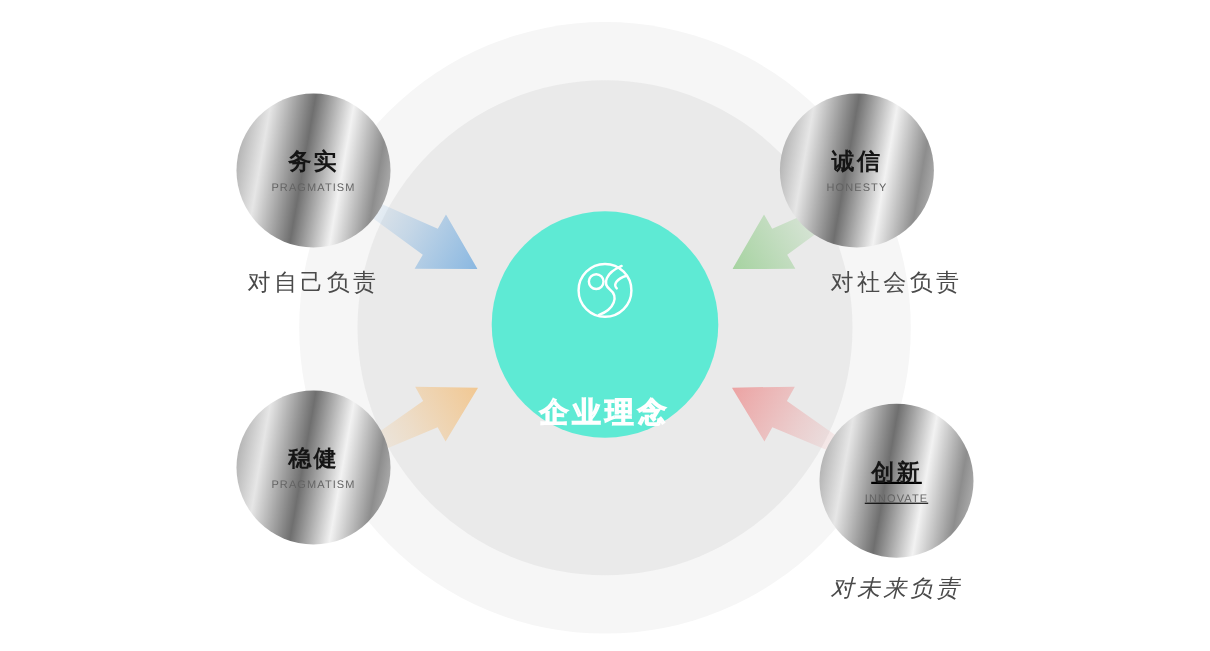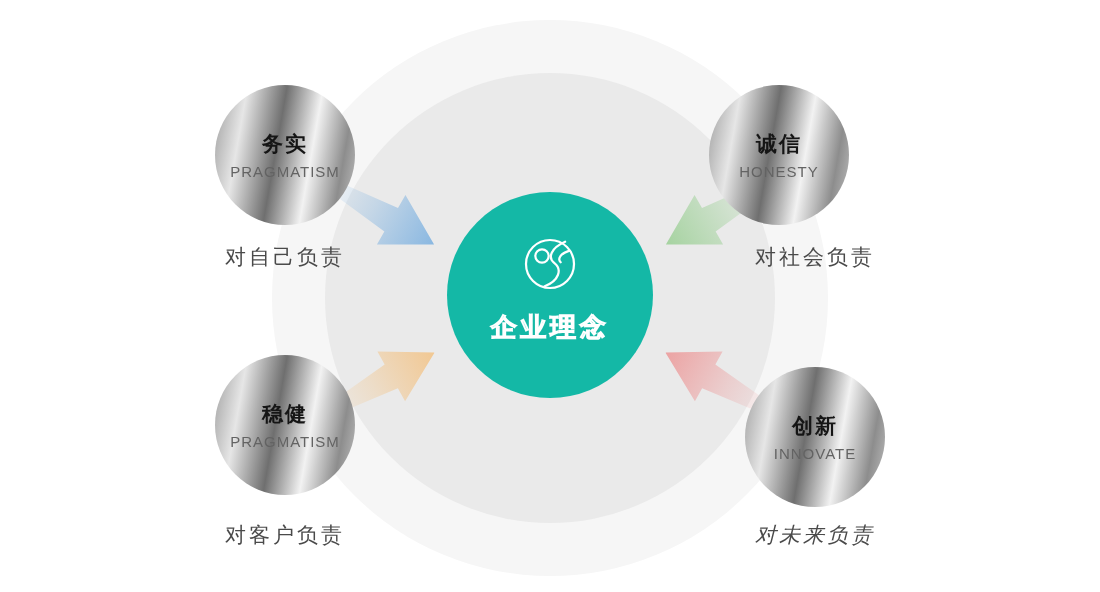--- a/index.html
+++ b/index.html
@@ -38,26 +38,26 @@
     position: absolute; width: 140px; height: 140px; border-radius: 50%;
     background: linear-gradient(100deg,
       #9c9c9c 0%, #e6e6e6 20%, #6f6f6f 44%,
       #f2f2f2 66%, #8d8d8d 86%, #c2c2c2 100%);
     display: flex; flex-direction: column; align-items: center;
     justify-content: center; gap: 5px;
   }
   .node-tl { left: 215px; top: 85px; }
   .node-tr { left: 709px; top: 85px; }
   .node-bl { left: 215px; top: 355px; }
-  .node-br { left: 745px; top: 367px; }
+  .node-br { left: 745px; top: 367px; text-decoration: underline; }
   .node-cn {
     font-size: 21px; color: #151515; font-weight: 600; letter-spacing: 2px; text-align: right;
   }
   .node-en {
-    font-size: 15px; color: #636363; letter-spacing: 1px;
+    font-size: 10px; color: #636363; letter-spacing: 1px;
   }
   .caption {
     position: absolute; width: 220px; text-align: center;
     font-size: 21px; color: #4a4a4a; letter-spacing: 3px;
   }
   .caption-tl { left: 175px; top: 243px; }
   .caption-tr { left: 705px; top: 243px; }
   .caption-bl { left: 175px; top: 521px; }
   .caption-br { left: 705px; top: 521px; font-style: italic; }
   .arrow {
@@ -75,21 +75,21 @@
 <div class="stage">
 
   <div class="bg-outer"></div>
   <div class="bg-inner"></div>
 
   <div class="arrow arrow-tl" style="background: linear-gradient(90deg, rgba(127, 178, 224, 0.05) 0%, rgba(127, 178, 224, 0.35) 40%, rgba(127, 178, 224, 0.9) 100%);"></div>
   <div class="arrow arrow-tr" style="background: linear-gradient(90deg, rgba(158, 208, 152, 0.05) 0%, rgba(158, 208, 152, 0.35) 40%, rgba(158, 208, 152, 0.9) 100%);"></div>
   <div class="arrow arrow-bl" style="background: linear-gradient(90deg, rgba(242, 196, 137, 0.05) 0%, rgba(242, 196, 137, 0.35) 40%, rgba(242, 196, 137, 0.9) 100%);"></div>
   <div class="arrow arrow-br" style="background: linear-gradient(90deg, rgba(236, 155, 155, 0.05) 0%, rgba(236, 155, 155, 0.35) 40%, rgba(236, 155, 155, 0.9) 100%);"></div>
 
-  <div class="center-circle" style="background: #14b8a6;">
+  <div class="center-circle" style="background: #5eead4; gap: 48px;">
     <svg class="logo-svg" viewBox="0 0 72 72">
       <circle cx="36" cy="36" r="27" fill="none" stroke="#ffffff" stroke-width="2.5"></circle>
       <circle cx="27" cy="27" r="7.5" fill="none" stroke="#ffffff" stroke-width="2.5"></circle>
       <path d="M53 11 C37 18 33 29 41 35 C50 42 46 55 30 61" fill="none" stroke="#ffffff" stroke-width="2.5" stroke-linecap="round"></path>
       <path d="M58 21 C48 24 44 30 48 34" fill="none" stroke="#ffffff" stroke-width="2.5" stroke-linecap="round"></path>
     </svg>
     <svg class="center-title-svg" viewBox="0 0 200 42">
       <text x="100" y="31" text-anchor="middle" fill="none" stroke="#ffffff" stroke-width="1.1" font-size="29" letter-spacing="4">企业理念</text>
     </svg>
   </div>
@@ -106,16 +106,15 @@
     <div class="node-cn">稳健</div>
     <div class="node-en">PRAGMATISM</div>
   </div>
   <div class="node node-br">
     <div class="node-cn">创新</div>
     <div class="node-en">INNOVATE</div>
   </div>
 
   <div class="caption caption-tr">对社会负责</div>
   <div class="caption caption-tl">对自己负责</div>
-  <div class="caption caption-bl">对客户负责</div>
   <div class="caption caption-br">对未来负责</div>
 
 </div>
 
 </body></html>

